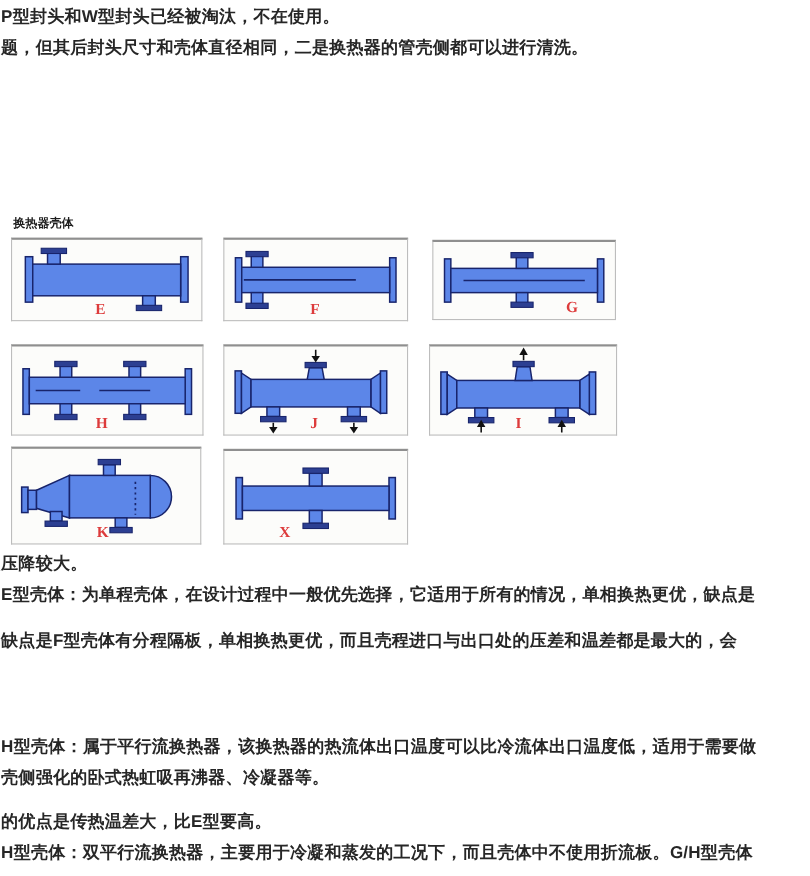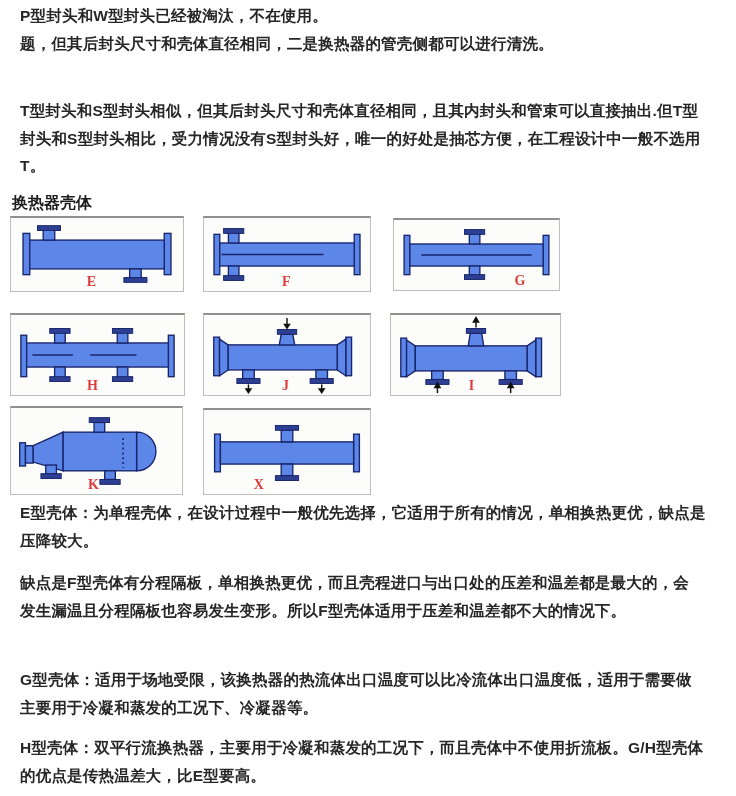--- a/index.html
+++ b/index.html
@@ -1,25 +1,25 @@
 <!DOCTYPE html>
 <html style="--text: #262626; --shell: #5c86e8; --cap: #2c3f92; --outline: #18246b; --label: #dd3b3b; --box_border: #bdbdbd; --box_bg: #fcfcfa;"><head>
 <meta charset="utf-8">
 <style>
   html,body{margin:0;padding:0;background:#fff;}
   .page{
     position:relative;width:736px;height:796px;background:#fff;overflow:hidden;
     font-family:"Liberation Sans",sans-serif;font-weight:700;color:var(--text,#262626);
   }
   .para{
-    position:absolute;left:20px;right:4px;font-size:15.5px;line-height:27.5px;
+    position:absolute;left:1px;right:4px;font-size:15.5px;line-height:27.5px;
     letter-spacing:0.2px;
   }
   .heading{
-    position:absolute;left:12px;margin:0;font-size:16px;line-height:20px;
+    position:absolute;left:12px;margin:0;font-size:11px;line-height:20px;
     font-weight:700;color:#1d1d1d;
   }
   .figure{position:absolute;inset:0;}
   .dbox{
     position:absolute;background:var(--box_bg,#fcfcfa);
     border:1px solid var(--box_border,#bdbdbd);border-top:2px solid #8f8f8f;
     box-sizing:border-box;
   }
   .dbox svg{position:absolute;inset:0;width:100%;height:100%;}
   .dlabel{
@@ -36,25 +36,20 @@
 <body>
 
 <div class="page">
 
   <div class="para" style="top:2px">
       <div>P型封头和W型封头已经被淘汰，不在使用。</div>
     </div>
   <div class="para" style="top:30px">
       <div>题，但其后封头尺寸和壳体直径相同，二是换热器的管壳侧都可以进行清洗。</div>
     </div>
-  <div class="para" style="top:97px">
-      <div>T型封头和S型封头相似，但其后封头尺寸和壳体直径相同，且其内封头和管束可以直接抽出.但T型</div>
-      <div>封头和S型封头相比，受力情况没有S型封头好，唯一的好处是抽芯方便，在工程设计中一般不选用</div>
-      <div>T。</div>
-    </div>
 
   <h2 class="heading" style="top:193px">换热器壳体</h2>
 
   <div class="figure">
 
     <div class="dbox" style="left:10px;top:216px;width:174px;height:76px">
       <svg viewBox="0 0 174 76">
         <rect class="sh" x="10" y="16" width="7" height="43"></rect>
         <rect class="sh" x="157" y="16" width="7" height="43"></rect>
         <rect class="sh" x="17" y="23" width="140" height="30"></rect>
@@ -240,29 +235,28 @@
             <rect class="sh" x="78" y="56" width="12" height="12"></rect>
             <rect class="cap" x="72" y="68" width="24" height="5"></rect>
           </g>
       </svg>
       <span class="dlabel" style="left:30%">X</span>
     </div>
 
   </div>
 
   <div class="para" style="top:499px">
+      <div>压降较大。</div>
       <div>E型壳体：为单程壳体，在设计过程中一般优先选择，它适用于所有的情况，单相换热更优，缺点是</div>
-      <div>压降较大。</div>
     </div>
   <div class="para" style="top:569px">
       <div>缺点是F型壳体有分程隔板，单相换热更优，而且壳程进口与出口处的压差和温差都是最大的，会</div>
-      <div>发生漏温且分程隔板也容易发生变形。所以F型壳体适用于压差和温差都不大的情况下。</div>
     </div>
   <div class="para" style="top:666px">
-      <div>G型壳体：适用于场地受限，该换热器的热流体出口温度可以比冷流体出口温度低，适用于需要做</div>
-      <div>主要用于冷凝和蒸发的工况下、冷凝器等。</div>
+      <div>H型壳体：属于平行流换热器，该换热器的热流体出口温度可以比冷流体出口温度低，适用于需要做</div>
+      <div>壳侧强化的卧式热虹吸再沸器、冷凝器等。</div>
     </div>
   <div class="para" style="top:734px">
+      <div>的优点是传热温差大，比E型要高。</div>
       <div>H型壳体：双平行流换热器，主要用于冷凝和蒸发的工况下，而且壳体中不使用折流板。G/H型壳体</div>
-      <div>的优点是传热温差大，比E型要高。</div>
     </div>
 
 </div>
 
 </body></html>

